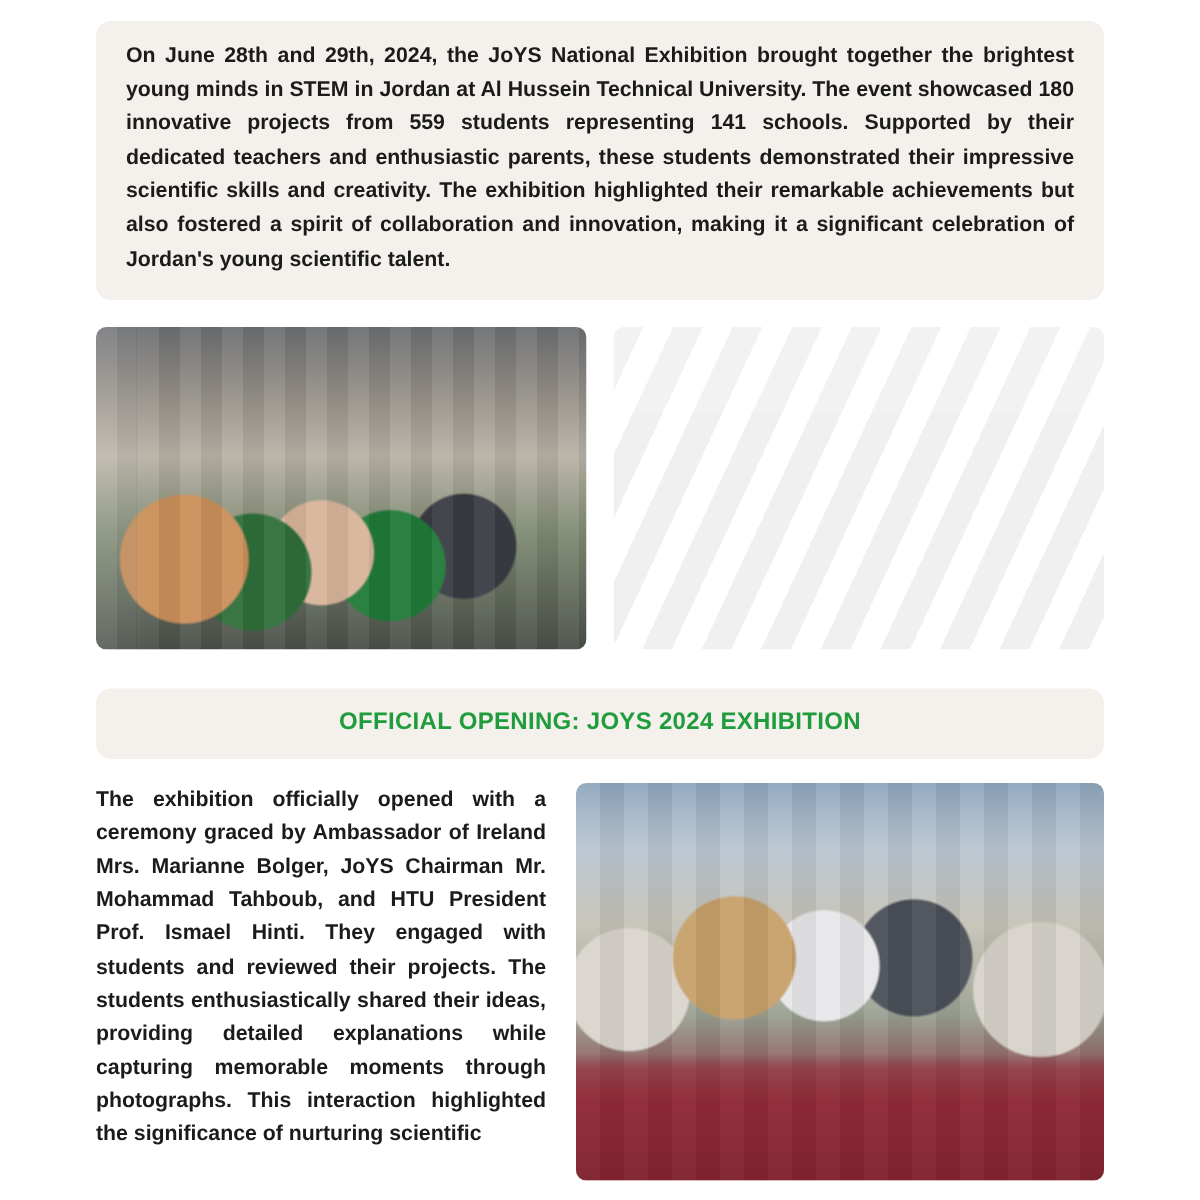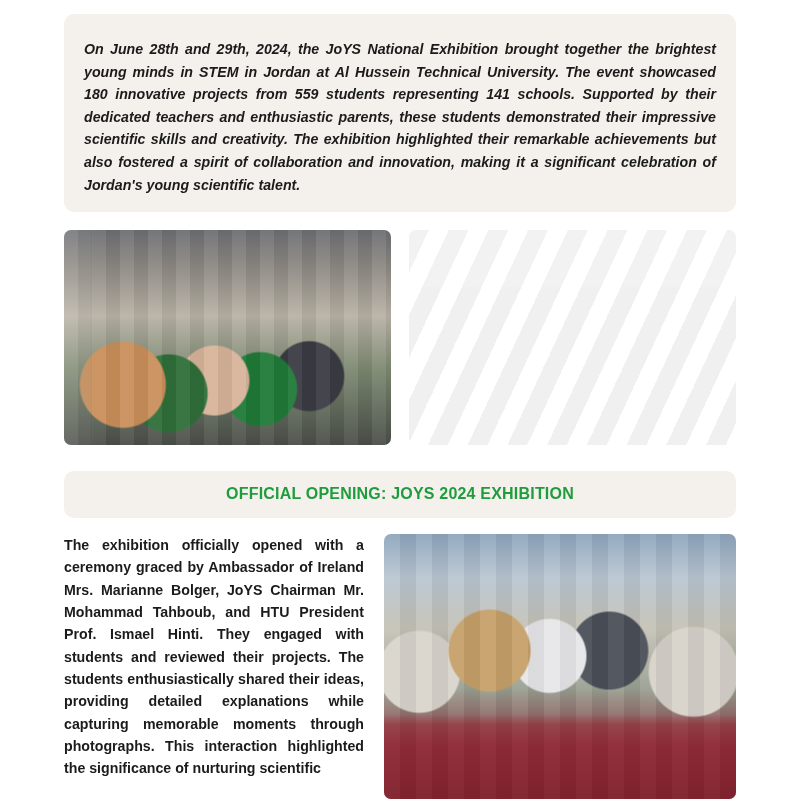--- a/index.html
+++ b/index.html
@@ -31,22 +31,21 @@
     font-size: 19.5px;
     margin: 28px 0 0 0;
     padding: 0 60px;
     line-height: 24px;
   }
 
   .intro-box {
     margin: 14px 64px 0 64px;
     background: #f4f0ec;
     border-radius: 10px;
-    padding: 24px 20px 16px 20px;
-    font-style: italic;
+    padding: 12px 20px 16px 20px;
   }
   .intro-text {
     font-size: 14.2px;
     line-height: 22.6px;
     color: #1b1b1b;
     text-align: justify;
     margin: 0;
     font-weight: 600;
   }
 

